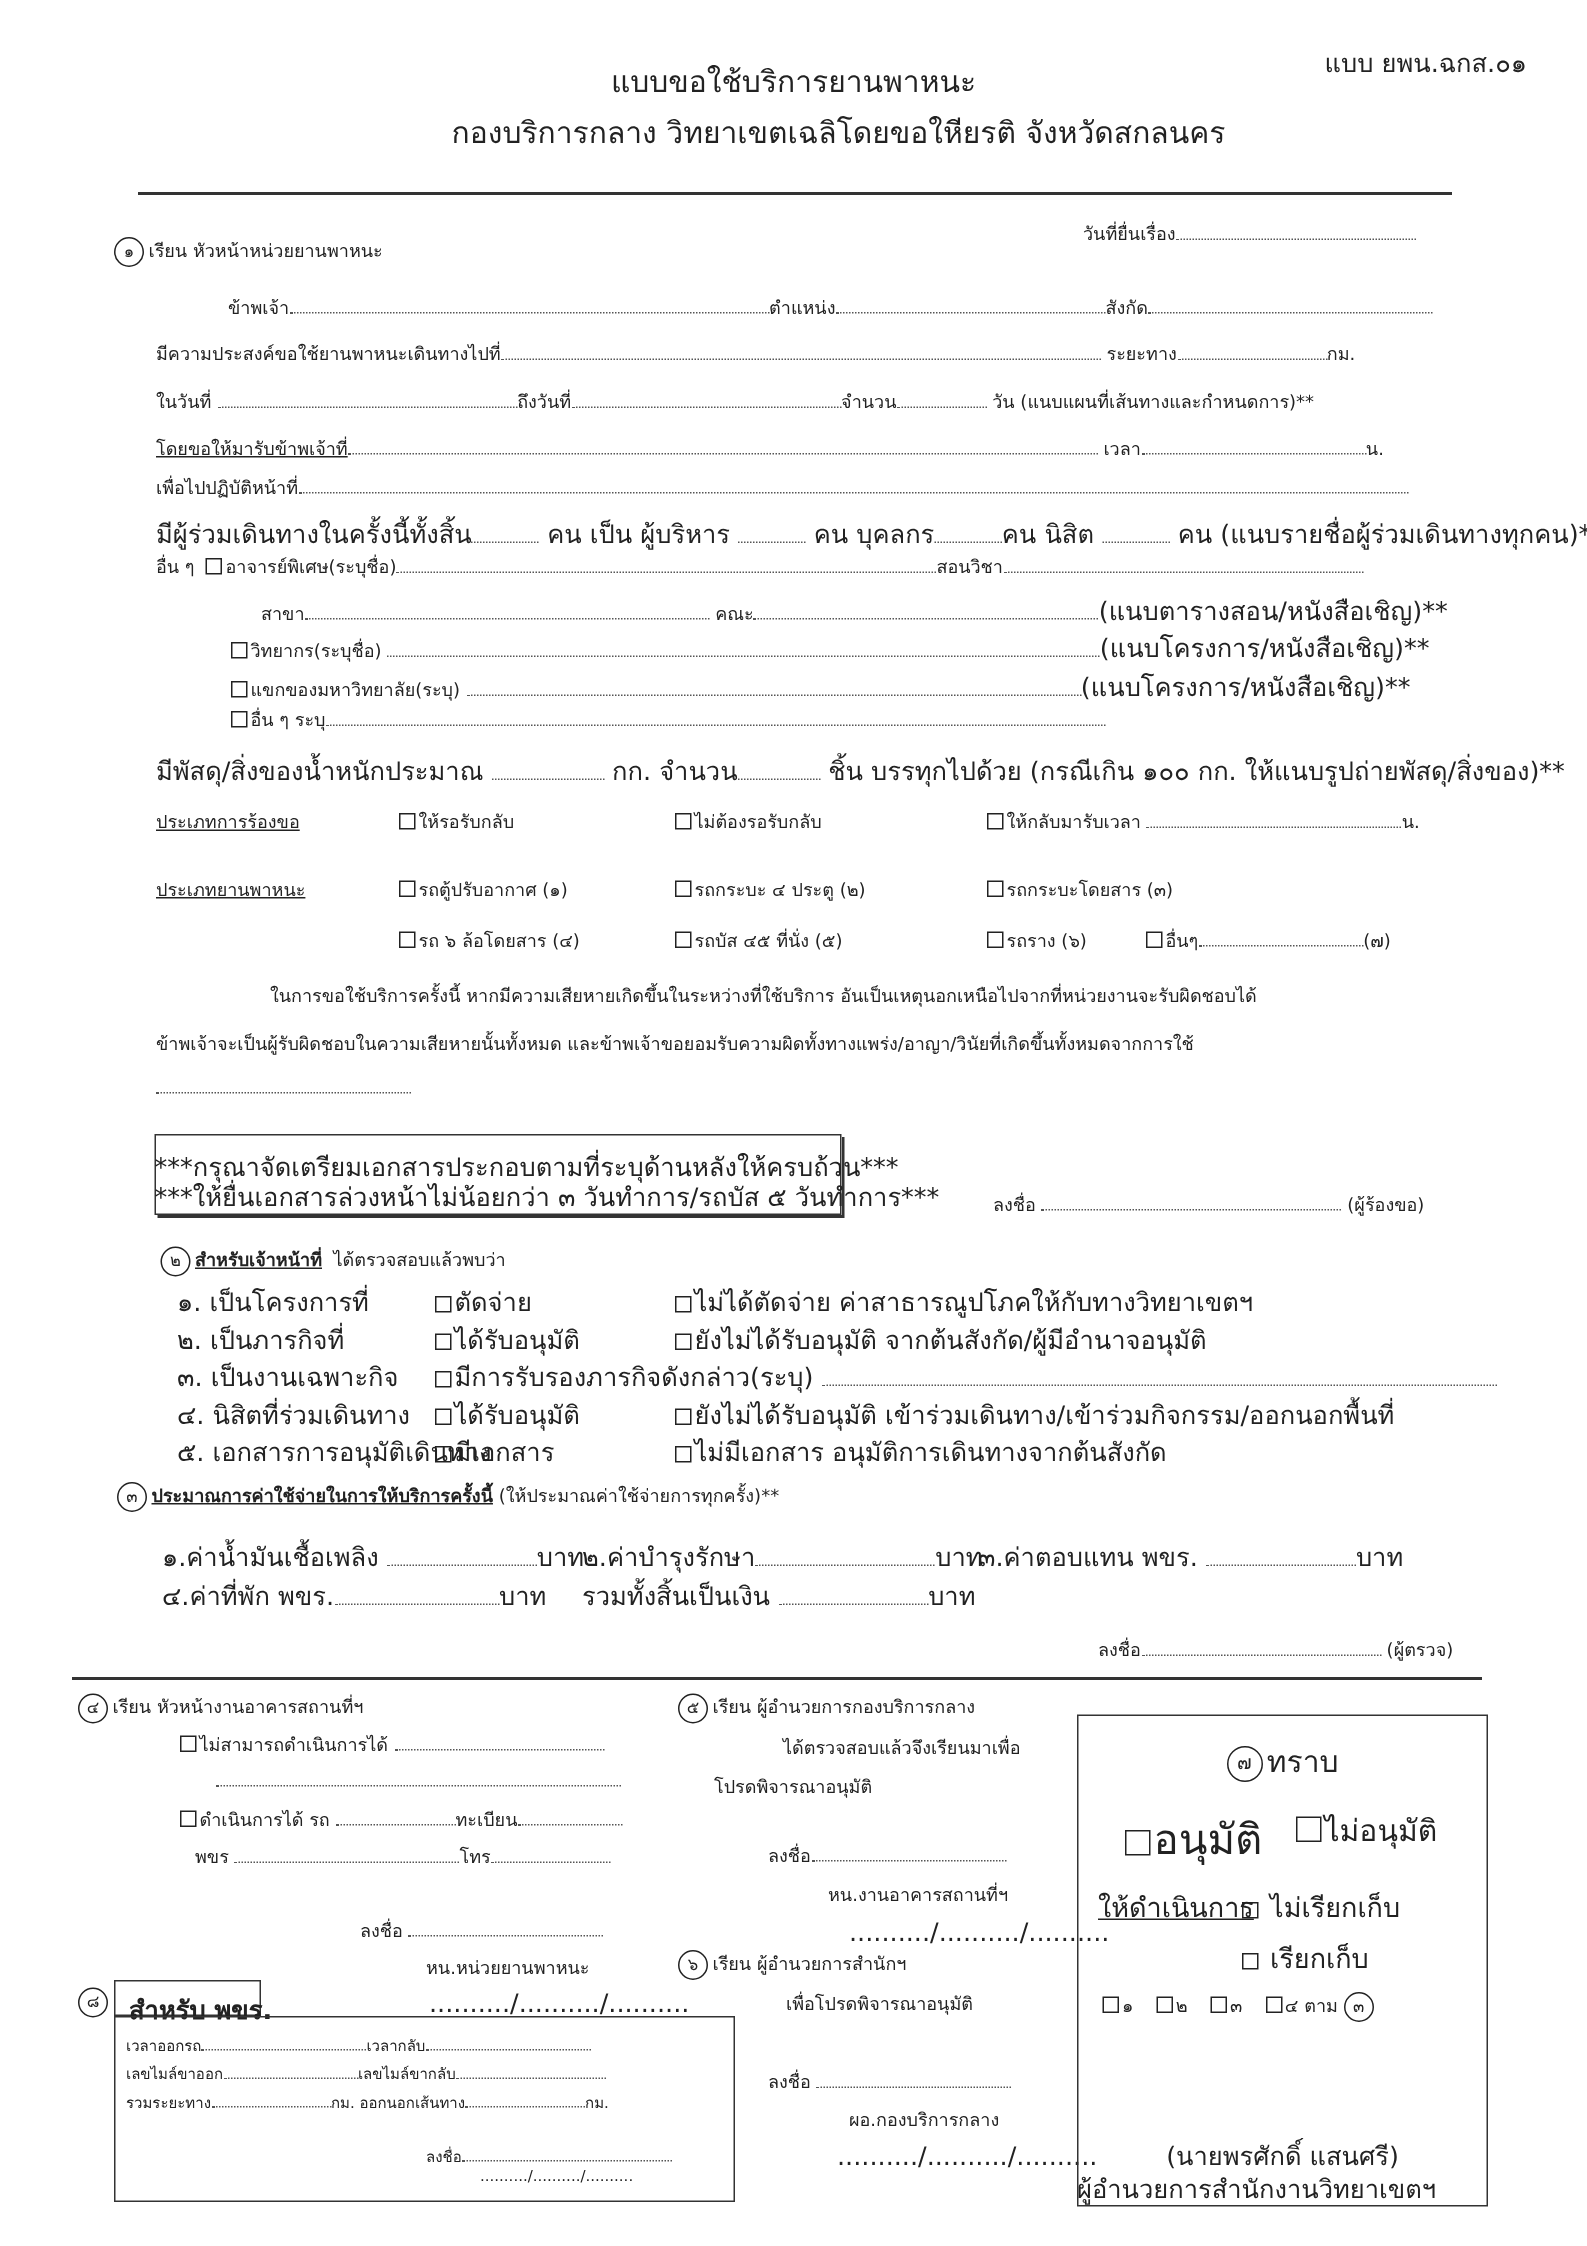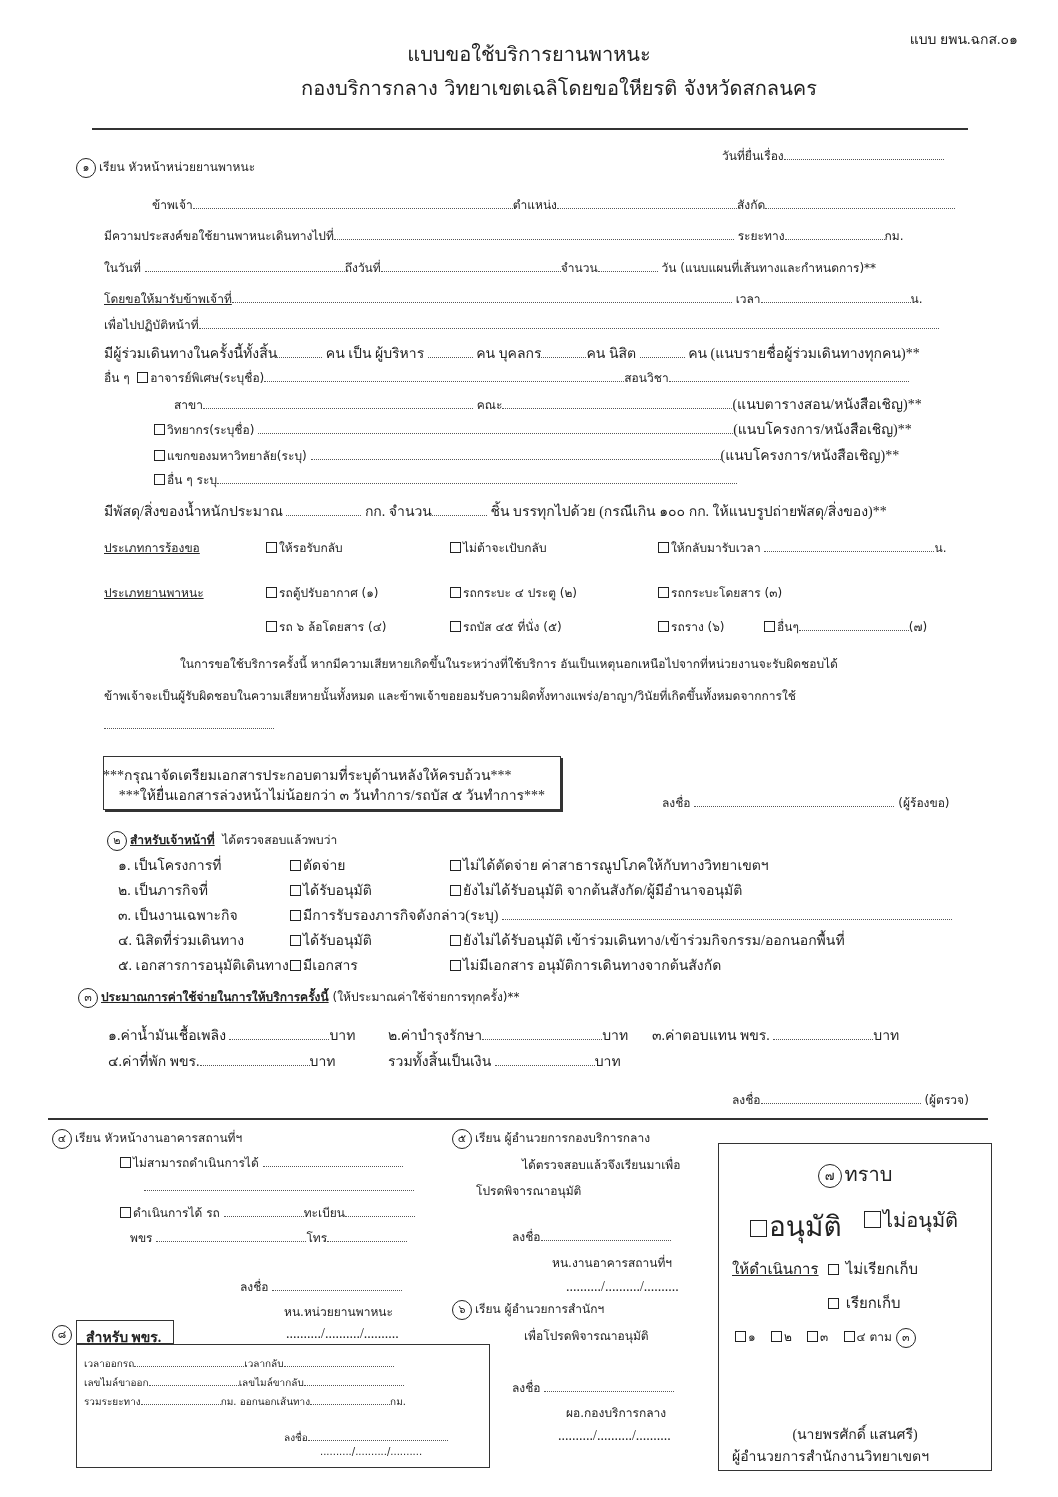--- a/index.html
+++ b/index.html
@@ -7,23 +7,23 @@
          font-family:"DejaVu Sans", sans-serif; color:#222; font-size:12px; }
   .abs { position:absolute; white-space:nowrap; }
   .u { text-decoration:underline; }
   .b { font-weight:bold; }
   .circ { display:inline-block; width:18px; height:18px; border:1.3px solid #222; border-radius:50%;
           text-align:center; line-height:18px; font-size:11px; margin-right:3px; vertical-align:middle; }
   .chk { display:inline-block; width:9px; height:9px; border:1px solid #222; margin-right:2px; vertical-align:-1px; }
   .hr { position:absolute; height:2px; background:#333; }
   .box { position:absolute; border:1.5px solid #333; }
   .field { display:inline-block; border-bottom:1px dotted #555; height:12px; vertical-align:baseline; }
-  .t13 { font-size:15px; }
+  .t13 { font-size:18px; }
   .t12 { font-size:12px; }
-  .t11 { font-size:14px;font-family:Liberation Serif, serif; }
+  .t11 { font-size:17px; }
   .t10 { font-size:10px; }
 </style>
 </head>
 <body>
 
 <div class="abs t11" style="right:40px;top:28px;">แบบ ยพน.ฉกส.๐๑</div>
 <div class="abs" style="left:0;width:1058px;text-align:center;top:38px;font-size:20px;">แบบขอใช้บริการยานพาหนะ</div>
 <div class="abs" style="left:0;width:1058px;text-align:center;top:72px;font-size:20px;padding-left:60px;box-sizing:border-box;">กองบริการกลาง วิทยาเขตเฉลิโดยขอใหียรติ จังหวัดสกลนคร</div>
 <div class="hr" style="left:92px;top:128px;width:876px;"></div>
 
@@ -78,21 +78,21 @@
 <div class="abs t12" style="left:154px;top:470px;">
   <span class="chk"></span><span>อื่น ๆ ระบุ</span><span class="field" style="width:520px"></span>
 </div>
 
 <div class="abs t11" style="left:104px;top:500px;">
   <span>มีพัสดุ/สิ่งของน้ำหนักประมาณ</span> <span class="field" style="width:75px"></span> <span>กก. จำนวน</span><span class="field" style="width:55px"></span> <span>ชิ้น บรรทุกไปด้วย (กรณีเกิน ๑๐๐ กก. ให้แนบรูปถ่ายพัสดุ/สิ่งของ)**</span>
 </div>
 
 <div class="abs t12 u" style="left:104px;top:538px;">ประเภทการร้องขอ</div>
 <div class="abs t12" style="left:266px;top:538px;"><span class="chk"></span><span>ให้รอรับกลับ</span></div>
-<div class="abs t12" style="left:450px;top:538px;"><span class="chk"></span><span>ไม่ต้าจะเปับกลับ</span></div>
+<div class="abs t12" style="left:450px;top:538px;"><span class="chk"></span><span>ไม่ต้องรอรับกลับ</span></div>
 <div class="abs t12" style="left:658px;top:538px;"><span class="chk"></span><span>ให้กลับมารับเวลา</span> <span class="field" style="width:170px"></span><span>น.</span></div>
 
 <div class="abs t12 u" style="left:104px;top:583px;">ประเภทยานพาหนะ</div>
 <div class="abs t12" style="left:266px;top:583px;"><span class="chk"></span><span>รถตู้ปรับอากาศ (๑)</span></div>
 <div class="abs t12" style="left:450px;top:583px;"><span class="chk"></span><span>รถกระบะ ๔ ประตู (๒)</span></div>
 <div class="abs t12" style="left:658px;top:583px;"><span class="chk"></span><span>รถกระบะโดยสาร (๓)</span></div>
 <div class="abs t12" style="left:266px;top:617px;"><span class="chk"></span><span>รถ ๖ ล้อโดยสาร (๔)</span></div>
 <div class="abs t12" style="left:450px;top:617px;"><span class="chk"></span><span>รถบัส ๔๕ ที่นั่ง (๕)</span></div>
 <div class="abs t12" style="left:658px;top:617px;"><span class="chk"></span><span>รถราง (๖)</span></div>
 <div class="abs t12" style="left:764px;top:617px;"><span class="chk"></span><span>อื่นๆ</span><span class="field" style="width:110px"></span><span>(๗)</span></div>

